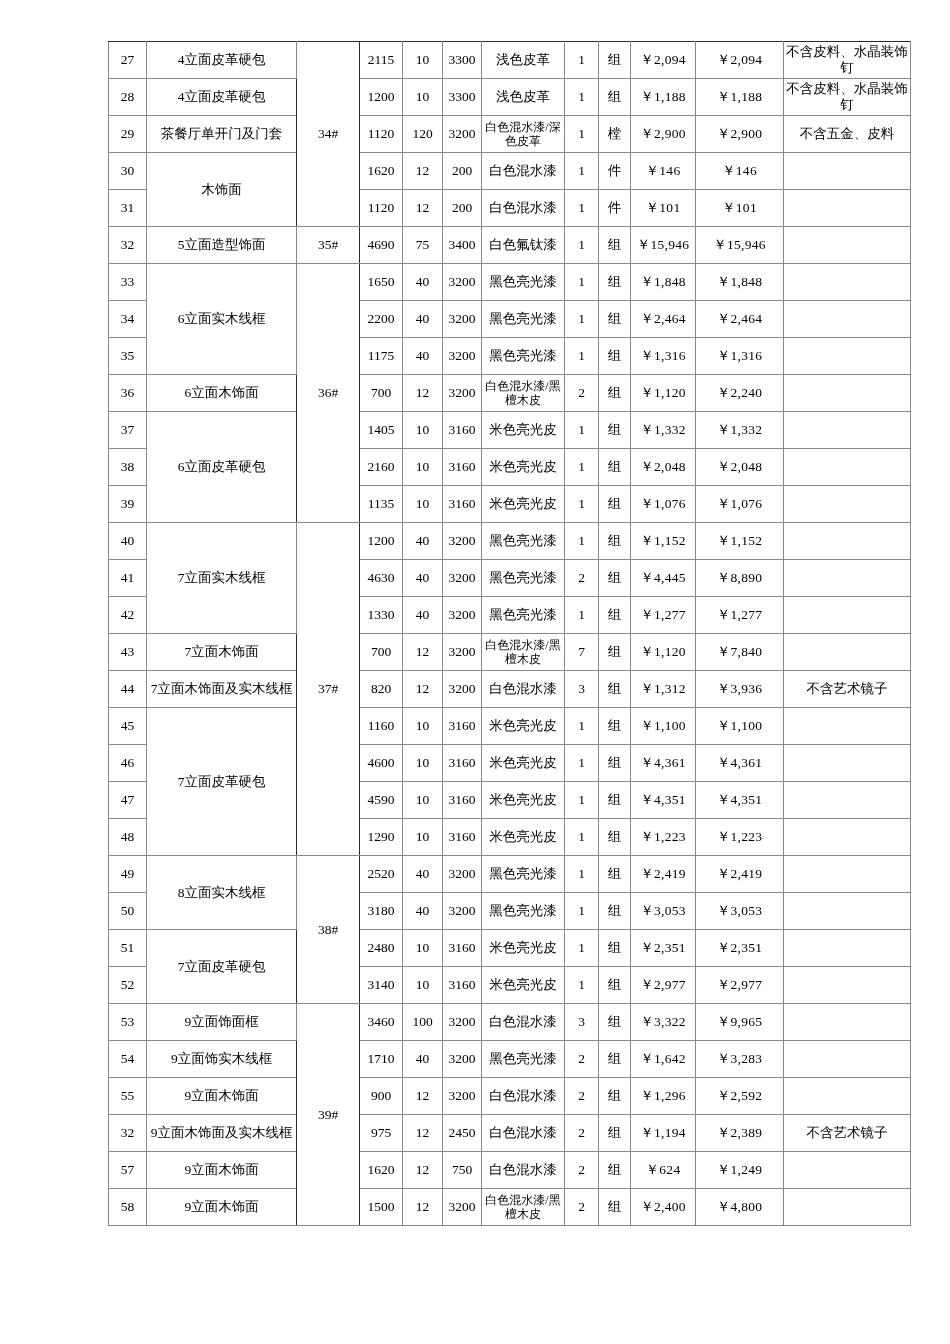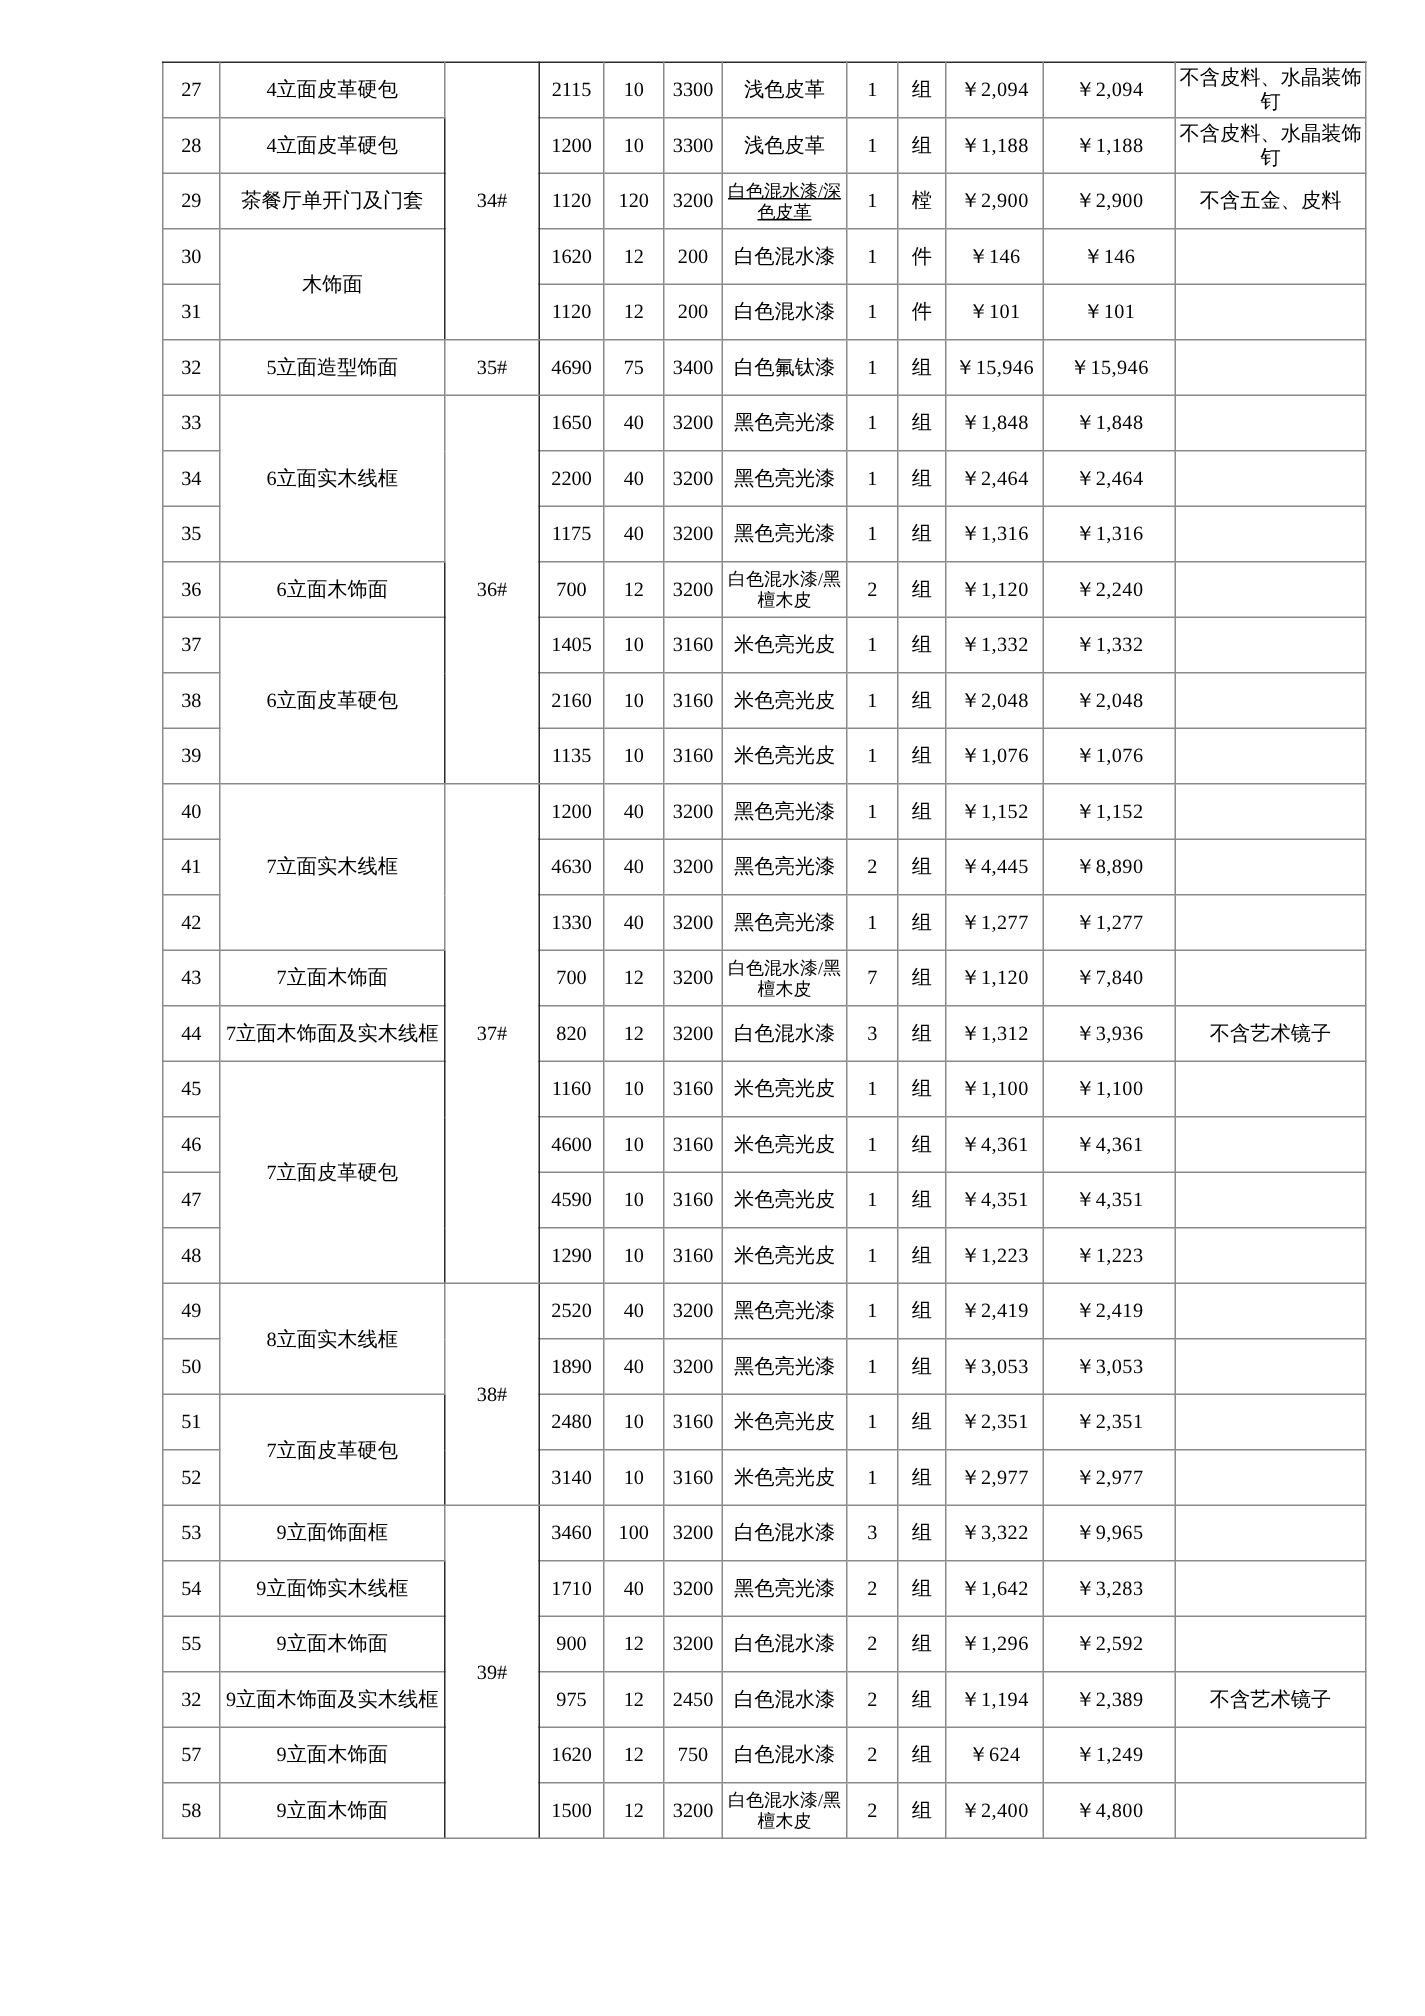--- a/index.html
+++ b/index.html
@@ -141,21 +141,21 @@
             <td class="money">￥1,188</td>
             <td class="money">￥1,188</td>
             <td class="note">不含皮料、水晶装饰钉</td>
           </tr>
           <tr>
             <td class="num">29</td>
             <td class="name">茶餐厅单开门及门套</td>
             <td class="num">1120</td>
             <td class="num">120</td>
             <td class="num">3200</td>
-            <td class="mat" style="font-size: 12px; text-decoration: underline;">白色混水漆/深色皮革</td>
+            <td class="mat" style="font-size: 12px;">白色混水漆/深色皮革</td>
             <td class="num">1</td>
             <td class="unit">樘</td>
             <td class="money">￥2,900</td>
             <td class="money">￥2,900</td>
             <td class="note wide">不含五金、皮料</td>
           </tr>
           <tr>
             <td class="num">30</td>
             <td class="name" rowspan="2">木饰面</td>
             <td class="num">1620</td>
@@ -404,21 +404,21 @@
             <td class="num">3200</td>
             <td class="mat">黑色亮光漆</td>
             <td class="num">1</td>
             <td class="unit">组</td>
             <td class="money">￥2,419</td>
             <td class="money">￥2,419</td>
             <td class="note wide"></td>
           </tr>
           <tr>
             <td class="num">50</td>
-            <td class="num">1890</td>
+            <td class="num">3180</td>
             <td class="num">40</td>
             <td class="num">3200</td>
             <td class="mat">黑色亮光漆</td>
             <td class="num">1</td>
             <td class="unit">组</td>
             <td class="money">￥3,053</td>
             <td class="money">￥3,053</td>
             <td class="note wide"></td>
           </tr>
           <tr>

